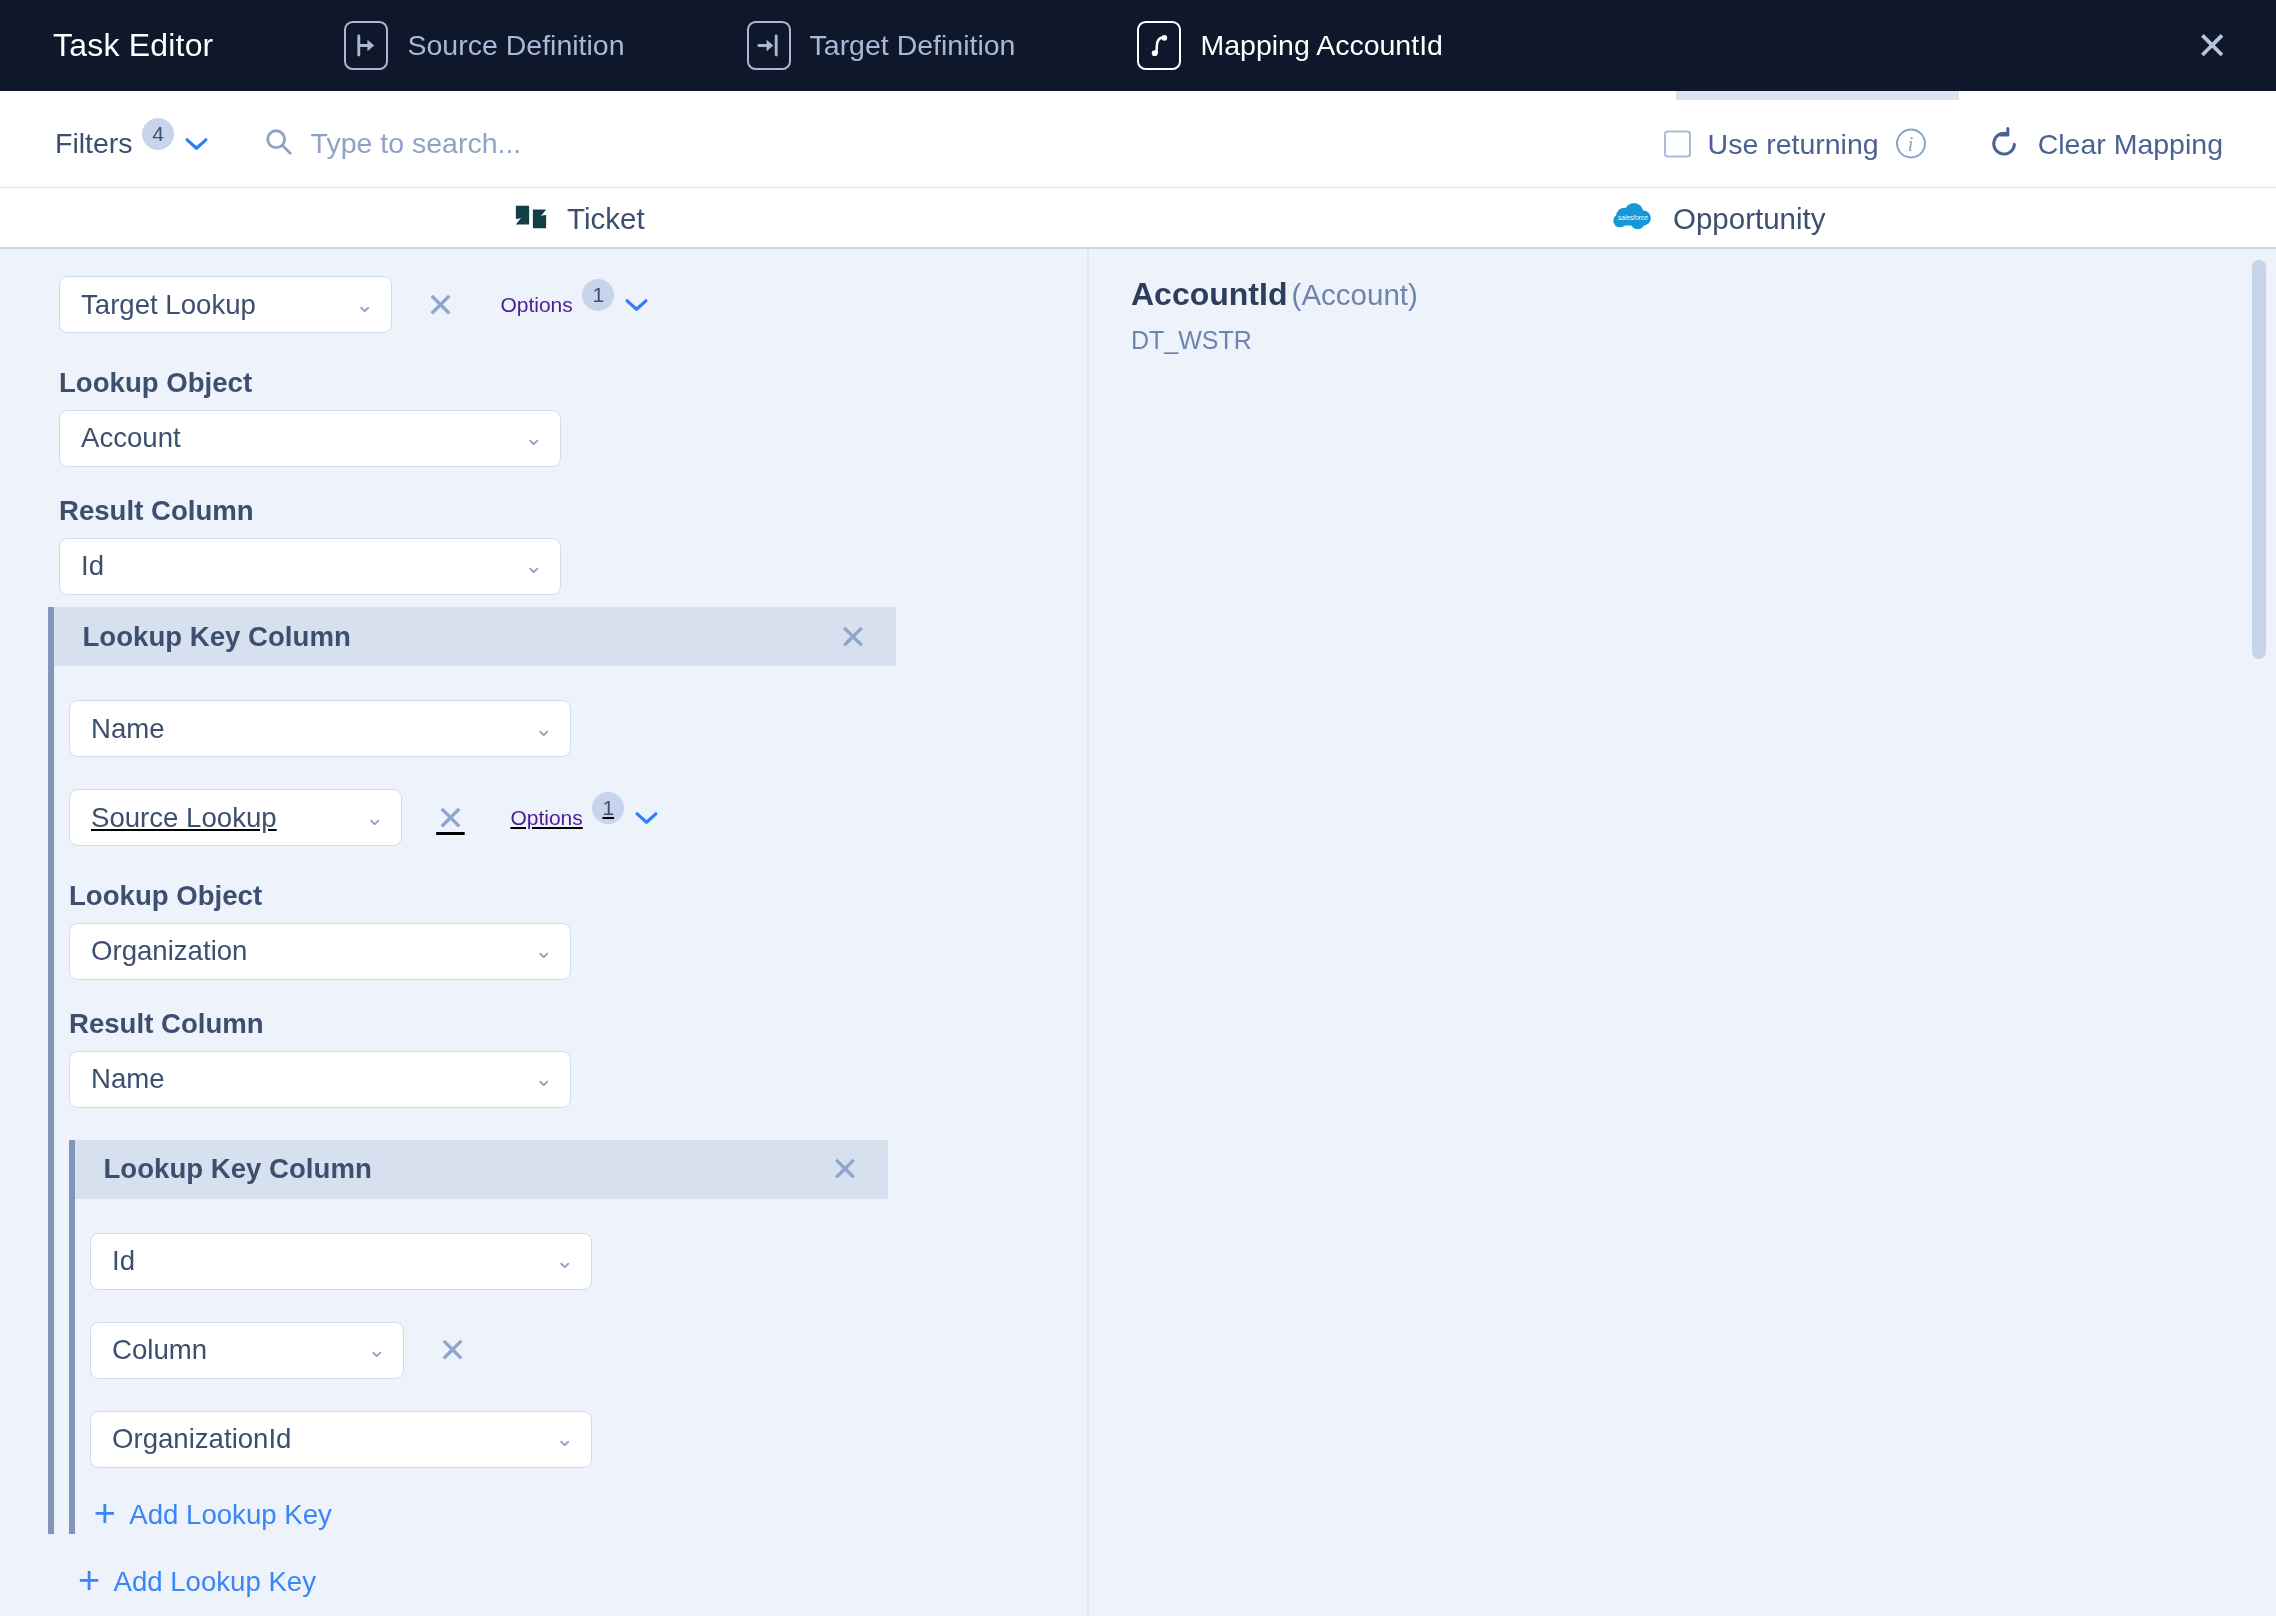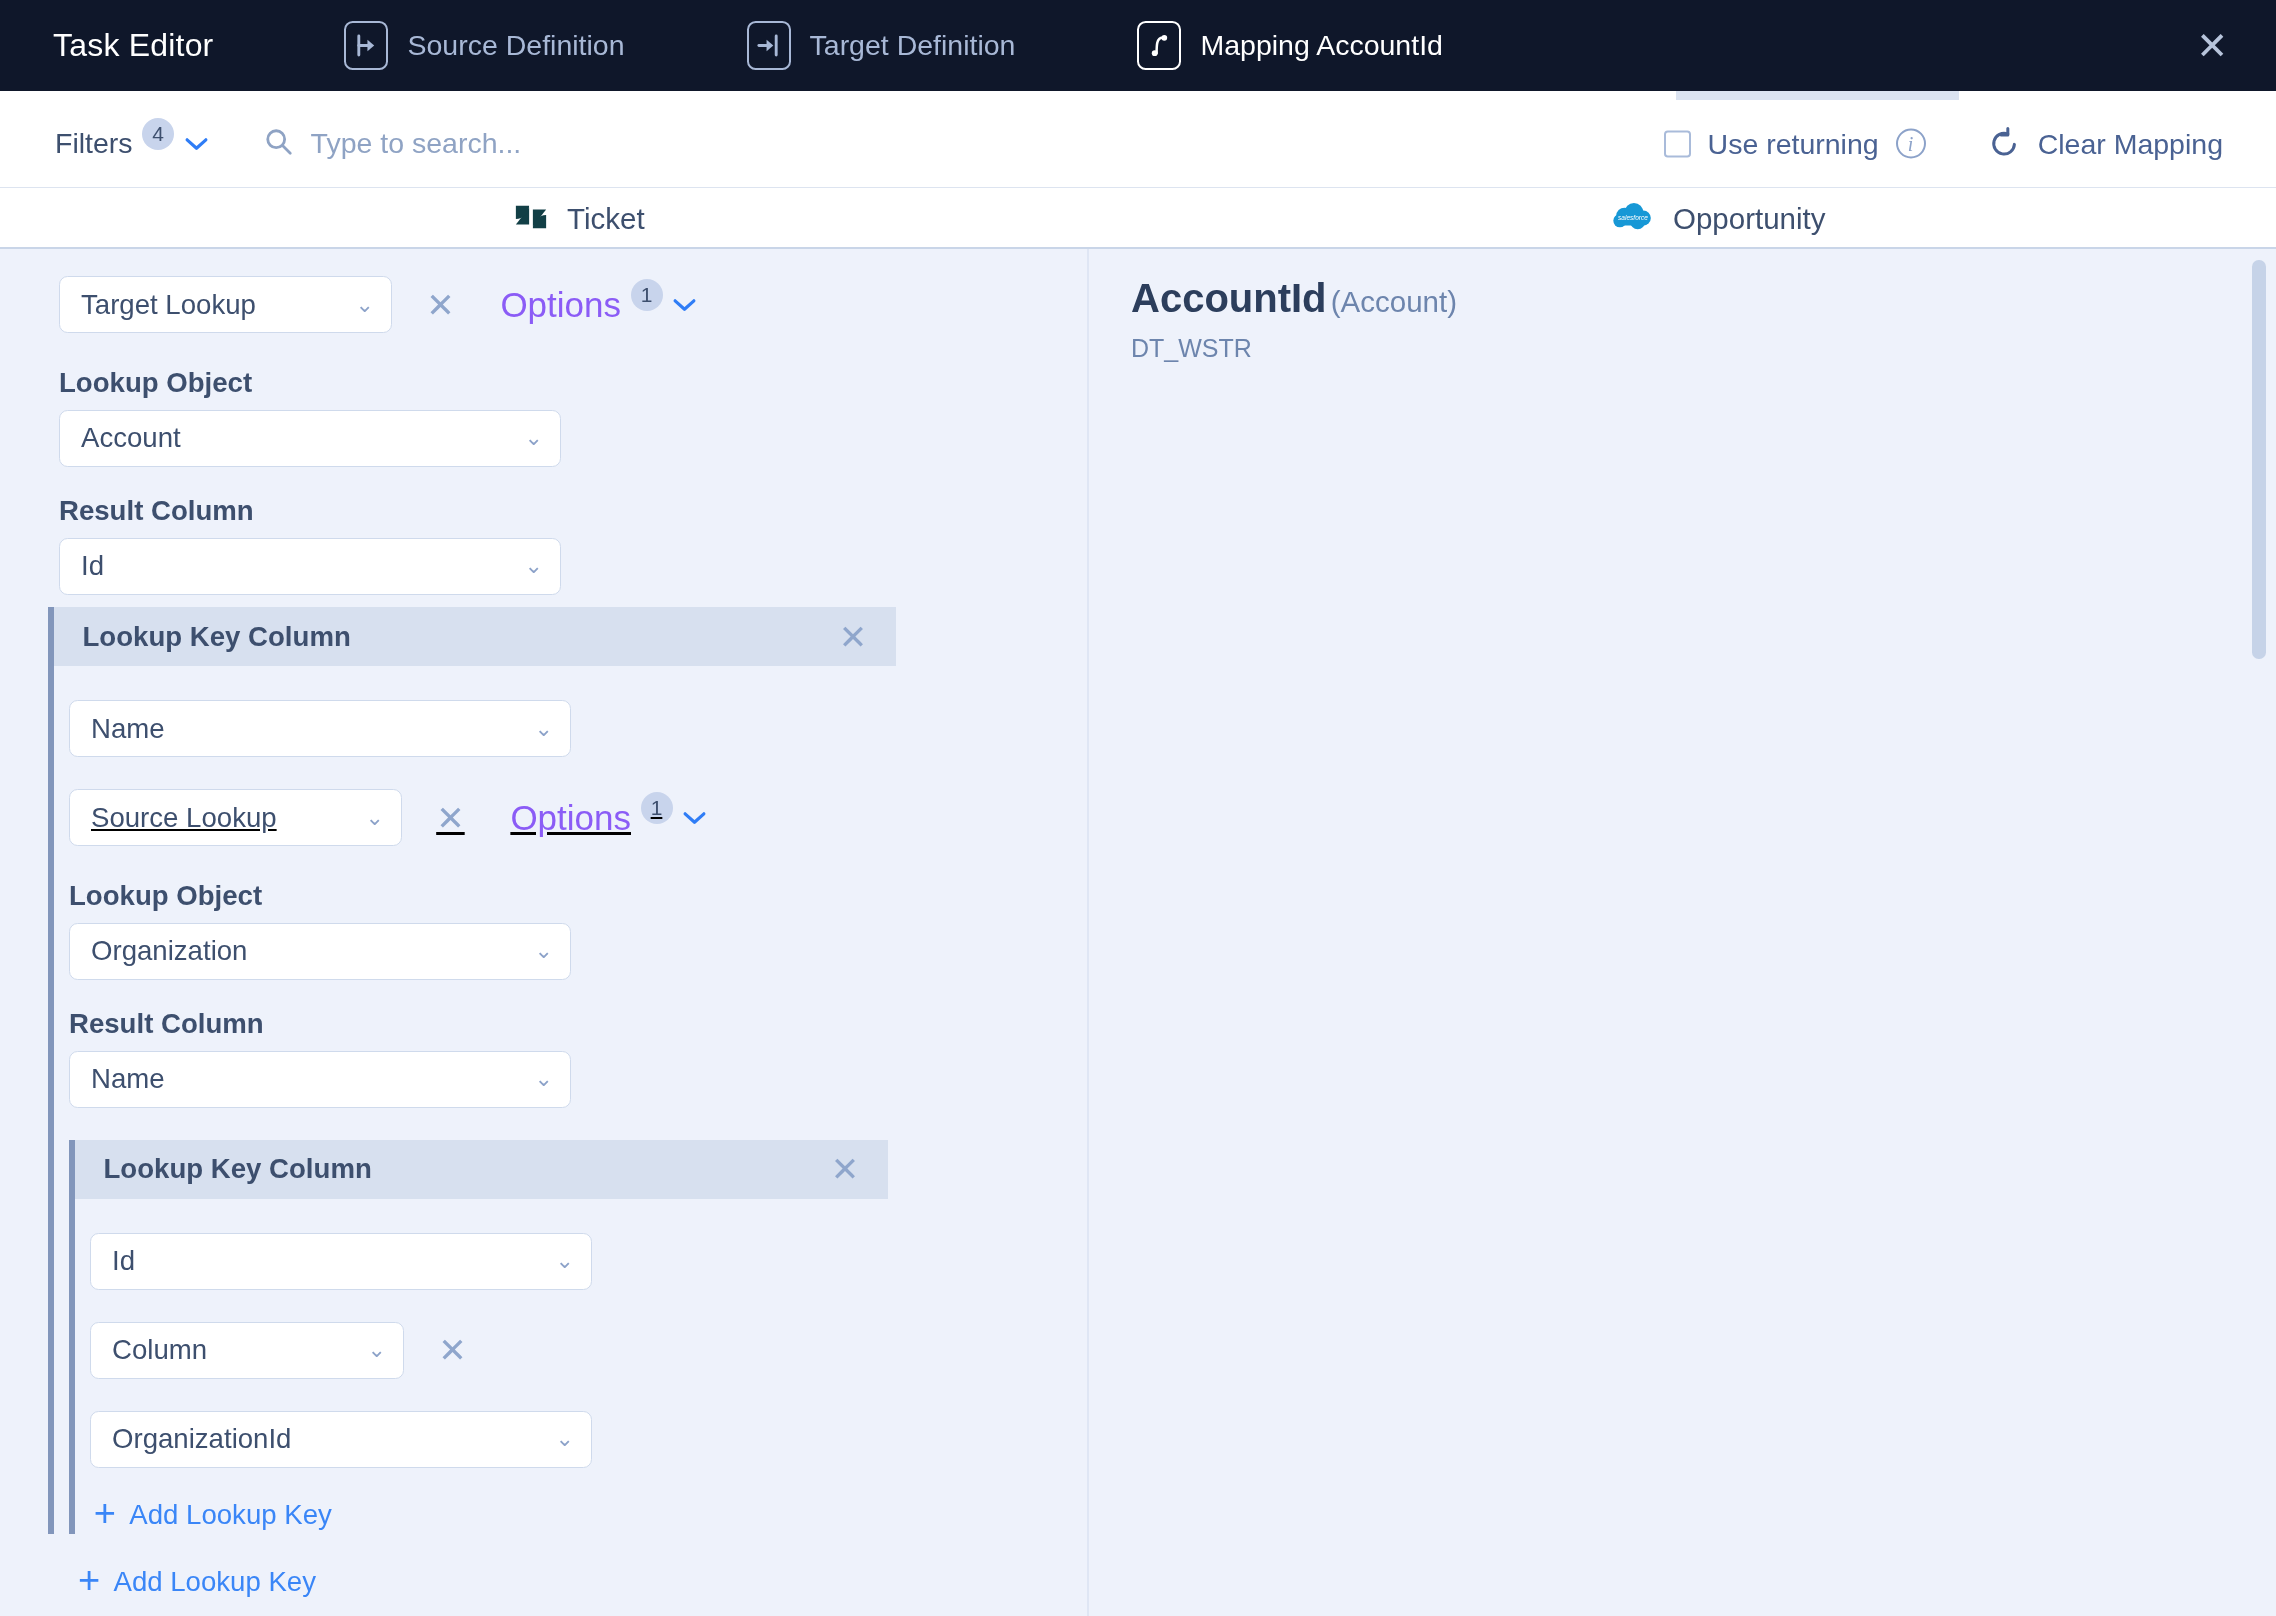--- a/index.html
+++ b/index.html
@@ -162,21 +162,21 @@
     margin-bottom: 10.5px;
   }
 
   .x-btn {
     color: #8fa6cc; font-size: 34px; line-height: 1;
     cursor: pointer; font-weight: 400; padding: 0 5.7px;
   }
   .options-btn {
     display: flex; align-items: center; gap: 9.5px; cursor: pointer;
   }
-  .options-label { font-size: 35px; color: #8b5cf6; }
+  .options-label { font-size: 21px; color: #4c1d95; }
 
   
   .lkc-panel { border-left: 6.7px solid #8296bb; }
   .lkc-head {
     background: #d7e0ef; height: 59px;
     display: flex; align-items: center;
     padding: 0 23px 0 28.5px; justify-content: space-between;
   }
   .lkc-title { font-size: 27.6px; color: #3d4f6e; font-weight: bold; }
   .lkc-body { padding-left: 15px; }
@@ -186,21 +186,21 @@
     color: #3a86f7; font-size: 27.6px; cursor: pointer;
   }
   .plus {
     font-size: 38px; line-height: 1; color: #3a86f7;
     font-weight: 500; position: relative; top: -1.9px;
   }
 
   
   .right-pane { position: absolute; left: 1089px; top: 0; width: 1187px; height: 1368px; }
   .target-field { position: absolute; left: 42px; top: 27px; }
-  .tf-name { font-size: 40px; color: #2c3e5c; font-weight: bold; }
+  .tf-name { font-size: 32px; color: #2c3e5c; font-weight: bold; }
   .tf-obj  { font-size: 29.5px; color: #6d85ad; font-weight: normal; }
   .tf-type { font-size: 25px; color: #6d85ad; margin-top: 13.3px; }
 </style>
 </head>
 <body>
 
 <div class="titlebar">
   <div class="app-title">Task Editor</div>
 
   <div class="tabs">

